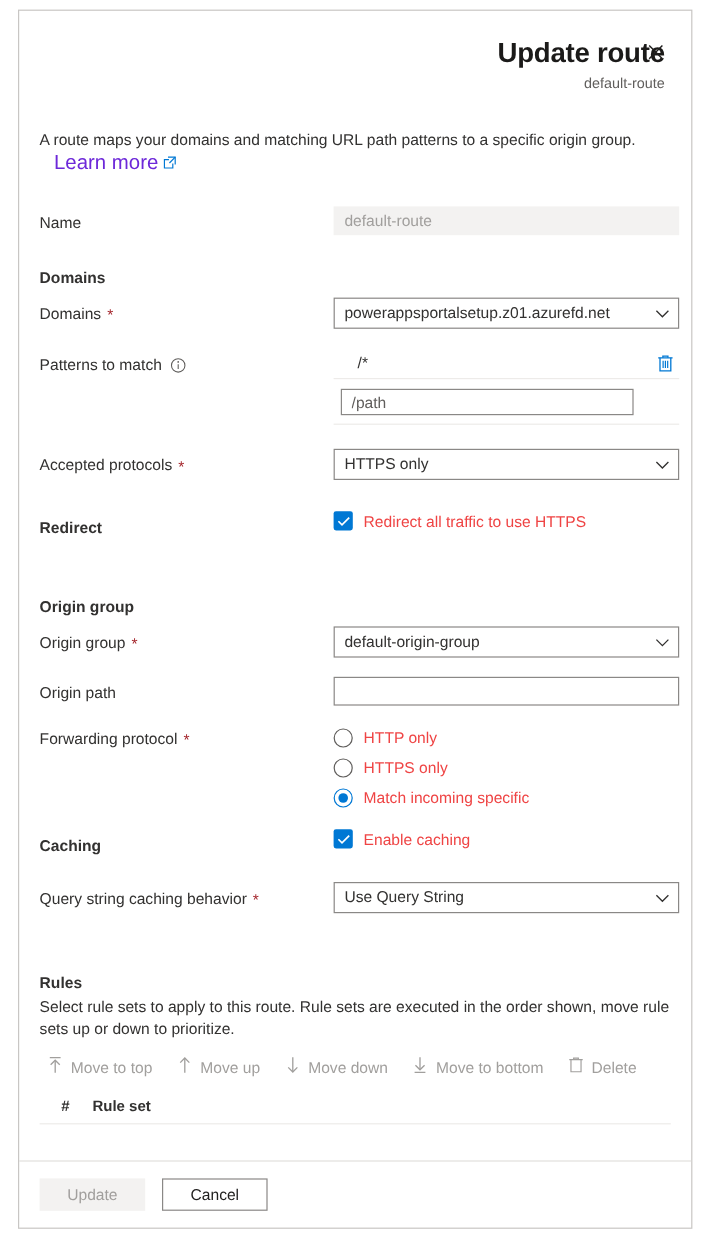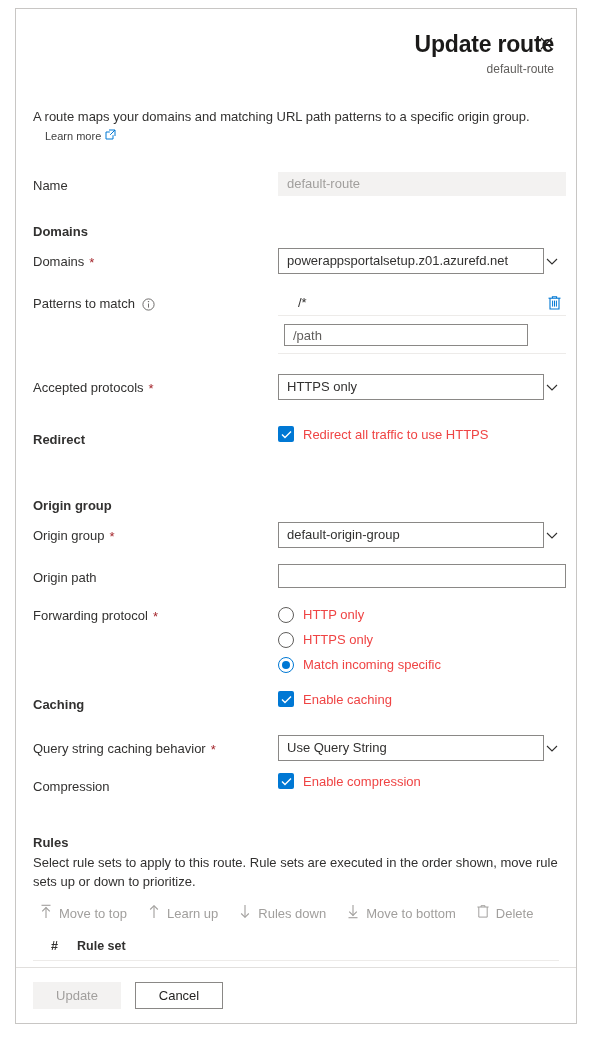--- a/index.html
+++ b/index.html
@@ -77,24 +77,24 @@
     margin-top: 30px;
     font-size: 13px;
     line-height: 19px;
     color: #323130;
     max-width: 540px;
   }
   .learn-more {
     display: inline-flex;
     align-items: flex-start;
     gap: 4px;
-    color: #404040;
+    color: #6d28d9;
     cursor: pointer;
     margin-left: 12px;
-    font-size: 11px;
+    font-size: 17px;
   }
 
   
   .row {
     display: flex;
     align-items: flex-start;
     min-height: 24px;
   }
   .label {
     width: 245px;
@@ -146,21 +146,21 @@
     width: 244px;
     height: 22px;
     line-height: 20px;
   }
 
   .select-wrap {
     position: relative;
     width: 288px;
   }
   .select {
-    width: 266px;
+    width: 288px;
     height: 26px;
     box-sizing: border-box;
     border: 1px solid #8a8886;
     background: #ffffff;
     padding: 0 28px 0 8px;
     font-family: "Liberation Sans", sans-serif;
     font-size: 13px;
     color: #323130;
     line-height: 24px;
     cursor: pointer;
@@ -542,33 +542,20 @@
             <svg width="12" height="8" viewBox="0 0 12 8" fill="none">
               <path d="M1 1.5 L6 6.5 L11 1.5" stroke="#323130" stroke-width="1.1"></path>
             </svg>
           </span>
         </div>
       </div>
     </div>
 
     <div class="sp-12"></div>
 
-    <div class="row">
-      <div class="label">Compression</div>
-      <div class="field">
-        <label class="check-line">
-          <span class="cb">
-            <svg width="11" height="9" viewBox="0 0 11 9" fill="none">
-              <path d="M1 4.4 L4 7.4 L10 1.4" stroke="#ffffff" stroke-width="1.4"></path>
-            </svg>
-          </span>
-          <span class="check-label">Enable compression</span>
-        </label>
-      </div>
-    </div>
 
     <div class="sp-26"></div>
     <div class="sp-10"></div>
 
     <div class="section-head">Rules</div>
     <div class="rules-desc">Select rule sets to apply to this route. Rule sets are executed in the order shown, move rule sets up or down to prioritize.</div>
 
     <div class="cmdbar">
       <div class="cmd">
         <span>
@@ -580,30 +567,30 @@
         </span>
         <span>Move to top</span>
       </div>
       <div class="cmd">
         <span>
           <svg width="14" height="15" viewBox="0 0 14 15" fill="none">
             <path d="M7 14 V1.8" stroke="#a19f9d" stroke-width="1.1"></path>
             <path d="M3.2 5.5 L7 1.7 L10.8 5.5" stroke="#a19f9d" stroke-width="1.1"></path>
           </svg>
         </span>
-        <span>Learn up</span>
+        <span>Move up</span>
       </div>
       <div class="cmd">
         <span>
           <svg width="14" height="15" viewBox="0 0 14 15" fill="none">
             <path d="M7 1 V13.2" stroke="#a19f9d" stroke-width="1.1"></path>
             <path d="M3.2 9.5 L7 13.3 L10.8 9.5" stroke="#a19f9d" stroke-width="1.1"></path>
           </svg>
         </span>
-        <span>Rules down</span>
+        <span>Move down</span>
       </div>
       <div class="cmd">
         <span>
           <svg width="14" height="15" viewBox="0 0 14 15" fill="none">
             <path d="M2.5 13.7 H11.5" stroke="#a19f9d" stroke-width="1.1"></path>
             <path d="M7 1 V11.4" stroke="#a19f9d" stroke-width="1.1"></path>
             <path d="M3.2 7.7 L7 11.5 L10.8 7.7" stroke="#a19f9d" stroke-width="1.1"></path>
           </svg>
         </span>
         <span>Move to bottom</span>

